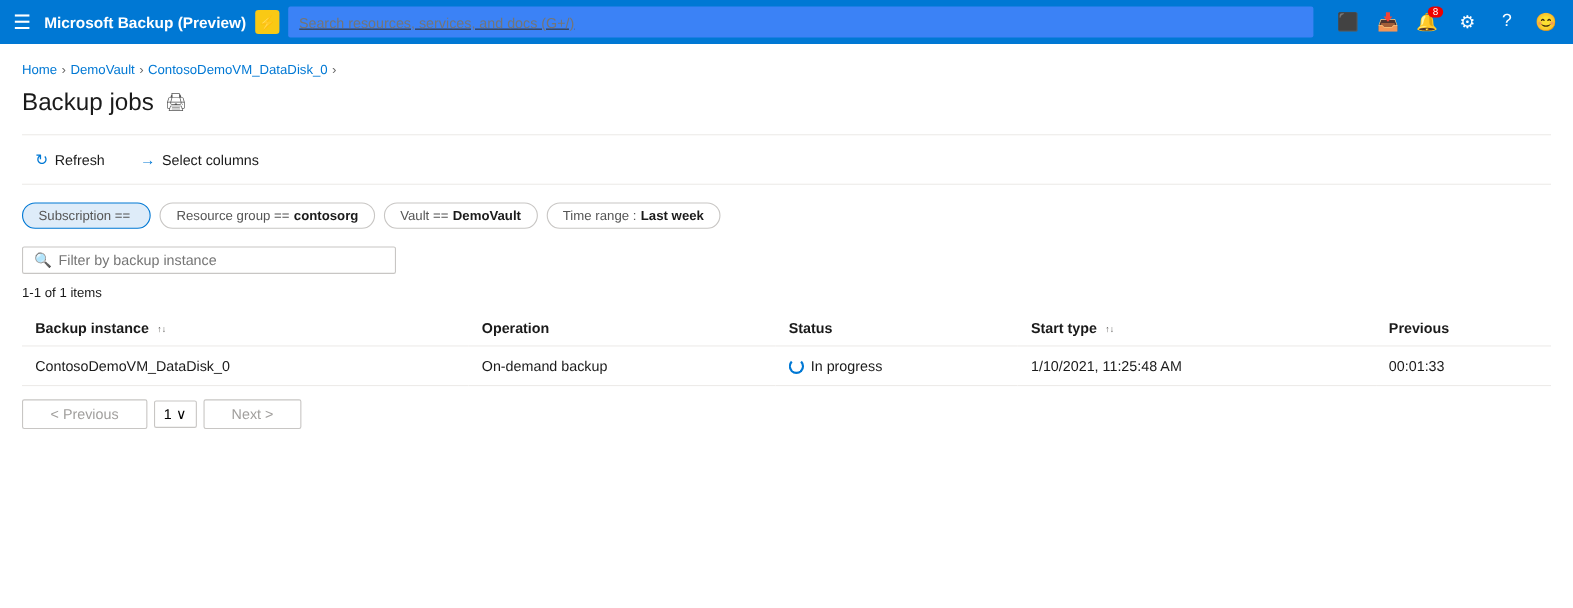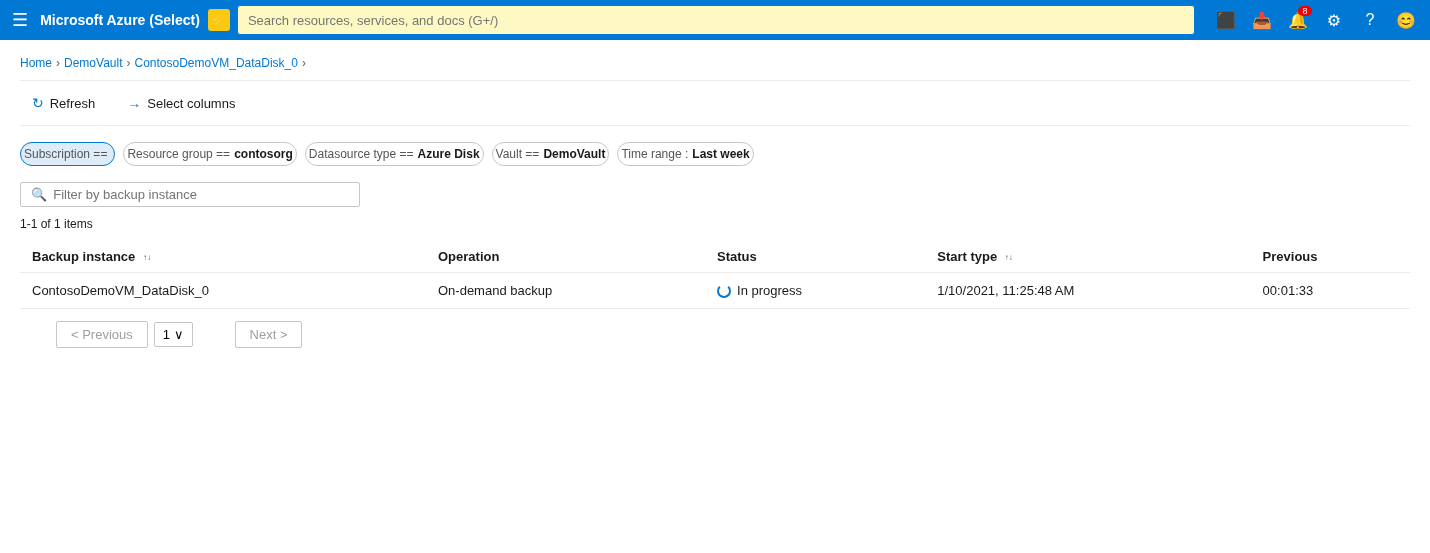--- a/index.html
+++ b/index.html
@@ -38,23 +38,24 @@
       color: #333;
       cursor: pointer;
     }
     .topbar-search {
       flex: 1;
       height: 28px;
       border: none;
       border-radius: 2px;
       padding: 0 10px;
       font-size: 13px;
-      background: #fef9c3;
+      background: #3b82f6;
       color: #333;
       outline: none;
+      text-decoration: underline;
     }
     .topbar-icons {
       display: flex;
       align-items: center;
       gap: 4px;
       margin-left: 8px;
     }
     .topbar-icon-btn {
       width: 32px;
       height: 32px;
@@ -153,21 +154,21 @@
     
     .filter-chips {
       display: flex;
       flex-wrap: wrap;
       gap: 8px;
       margin-bottom: 16px;
     }
     .chip {
       display: flex;
       align-items: center;
-      padding: 4px 3px;
+      padding: 4px 14px;
       border: 1px solid #c8c6c4;
       border-radius: 16px;
       font-size: 12px;
       color: #1a1a1a;
       background: white;
       cursor: pointer;
       gap: 4px;
     }
     .chip.active {
       background: #deecf9;
@@ -250,48 +251,47 @@
     }
 
     
     .pagination {
       display: flex;
       align-items: center;
       gap: 6px;
       padding-top: 12px;
     }
     .page-btn {
-      padding: 5px 14px;
+      padding: 5px 25px;
       border: 1px solid #c8c6c4;
       background: white;
       cursor: pointer;
       font-size: 13px;
       border-radius: 2px;
       color: #1a1a1a;
-      margin-left: 36px;
     }
     .page-btn:disabled { color: #a19f9d; cursor: default; background: white; }
     .page-select {
       display: flex;
       align-items: center;
       border: 1px solid #c8c6c4;
       border-radius: 2px;
       padding: 4px 8px;
       font-size: 13px;
       background: white;
       cursor: pointer;
       gap: 4px;
     }
   </style>
 </head>
 <body>
 
 <div class="topbar">
   <span class="topbar-menu-icon">☰</span>
-  <span class="topbar-title">Microsoft Azure (Select)</span>
+  <span class="topbar-title">Microsoft Backup (Preview)</span>
   <div class="topbar-lightning">
     <span>⚡</span>
   </div>
   <input class="topbar-search" type="text" placeholder="Search resources, services, and docs (G+/)" style="">
   <div class="topbar-icons">
     <div class="topbar-icon-btn">⬛</div>
     <div class="topbar-icon-btn">📥</div>
     <div class="topbar-icon-btn">
       🔔
       <span class="badge">8</span>
@@ -306,44 +306,44 @@
 
   <div class="breadcrumb">
     <span class="breadcrumb-item">Home</span>
     <span class="breadcrumb-sep">›</span>
     <span class="breadcrumb-item">DemoVault</span>
     <span class="breadcrumb-sep">›</span>
     <span class="breadcrumb-item">ContosoDemoVM_DataDisk_0</span>
     <span class="breadcrumb-sep">›</span>
   </div>
 
+  <div class="page-title-row">
+    <h1 class="page-title">Backup jobs</h1>
+    <span class="print-icon">🖨</span>
+  </div>
 
   <div class="toolbar">
     <button class="toolbar-btn">
       <span class="toolbar-btn-icon">↻</span>
       <span>Refresh</span>
     </button>
     <button class="toolbar-btn">
       <span class="toolbar-btn-icon">→</span>
       <span>Select columns</span>
     </button>
   </div>
 
   <div class="filter-chips" id="chips-row1">
       <div class="chip active">
         <span class="chip-label">Subscription == </span>
         <span class="chip-value"><subscription></subscription></span>
       </div>
       <div class="chip">
         <span class="chip-label">Resource group == </span>
         <span class="chip-value">contosorg</span>
-      </div>
-      <div class="chip">
-        <span class="chip-label">Datasource type == </span>
-        <span class="chip-value">Azure Disk</span>
       </div>
       <div class="chip">
         <span class="chip-label">Vault == </span>
         <span class="chip-value">DemoVault</span>
       </div>
       <div class="chip">
         <span class="chip-label">Time range : </span>
         <span class="chip-value">Last week</span>
       </div>
     </div>

